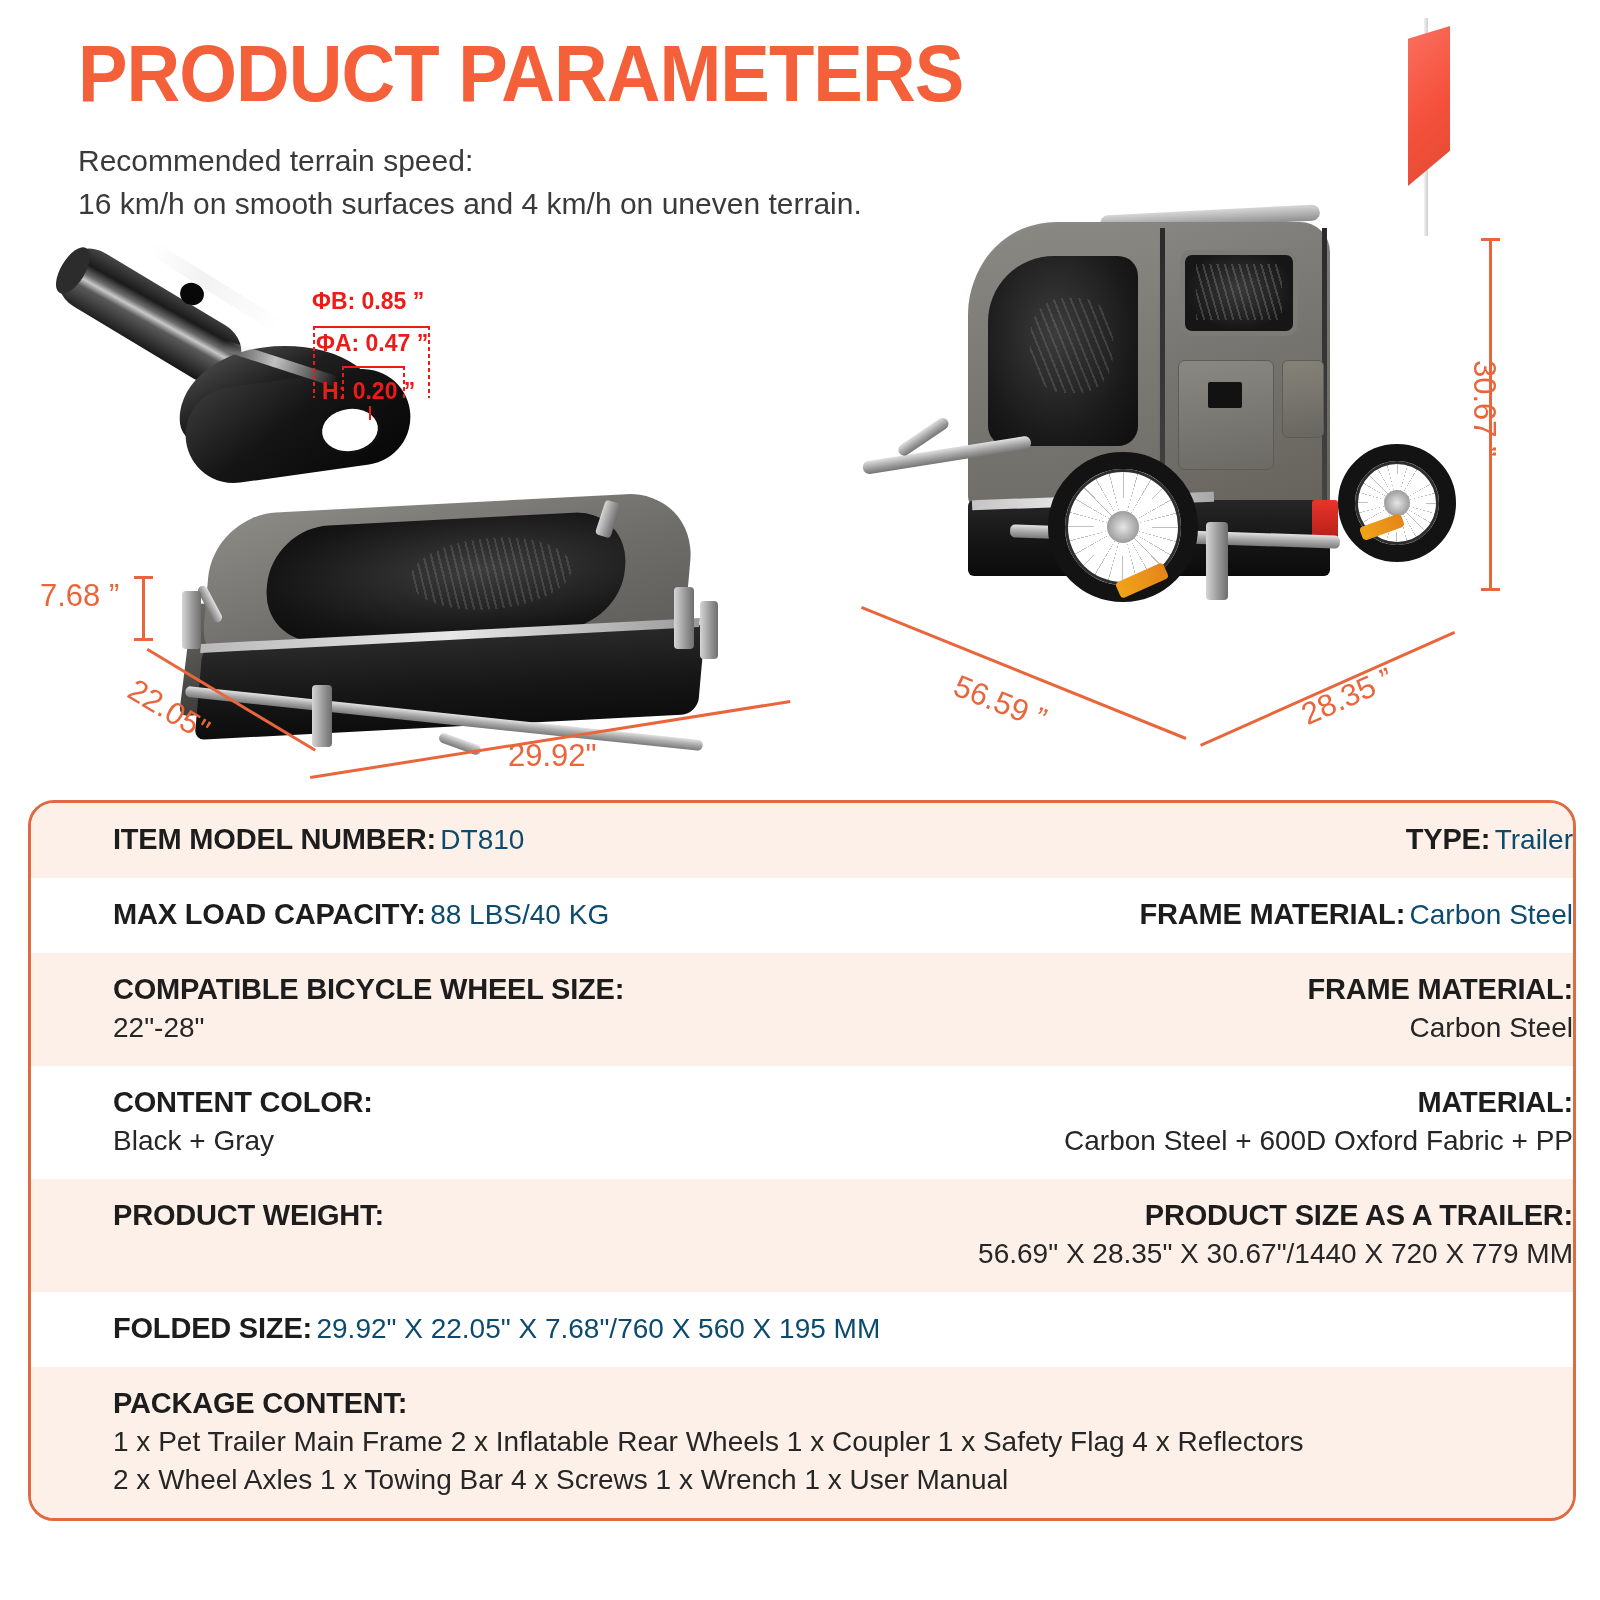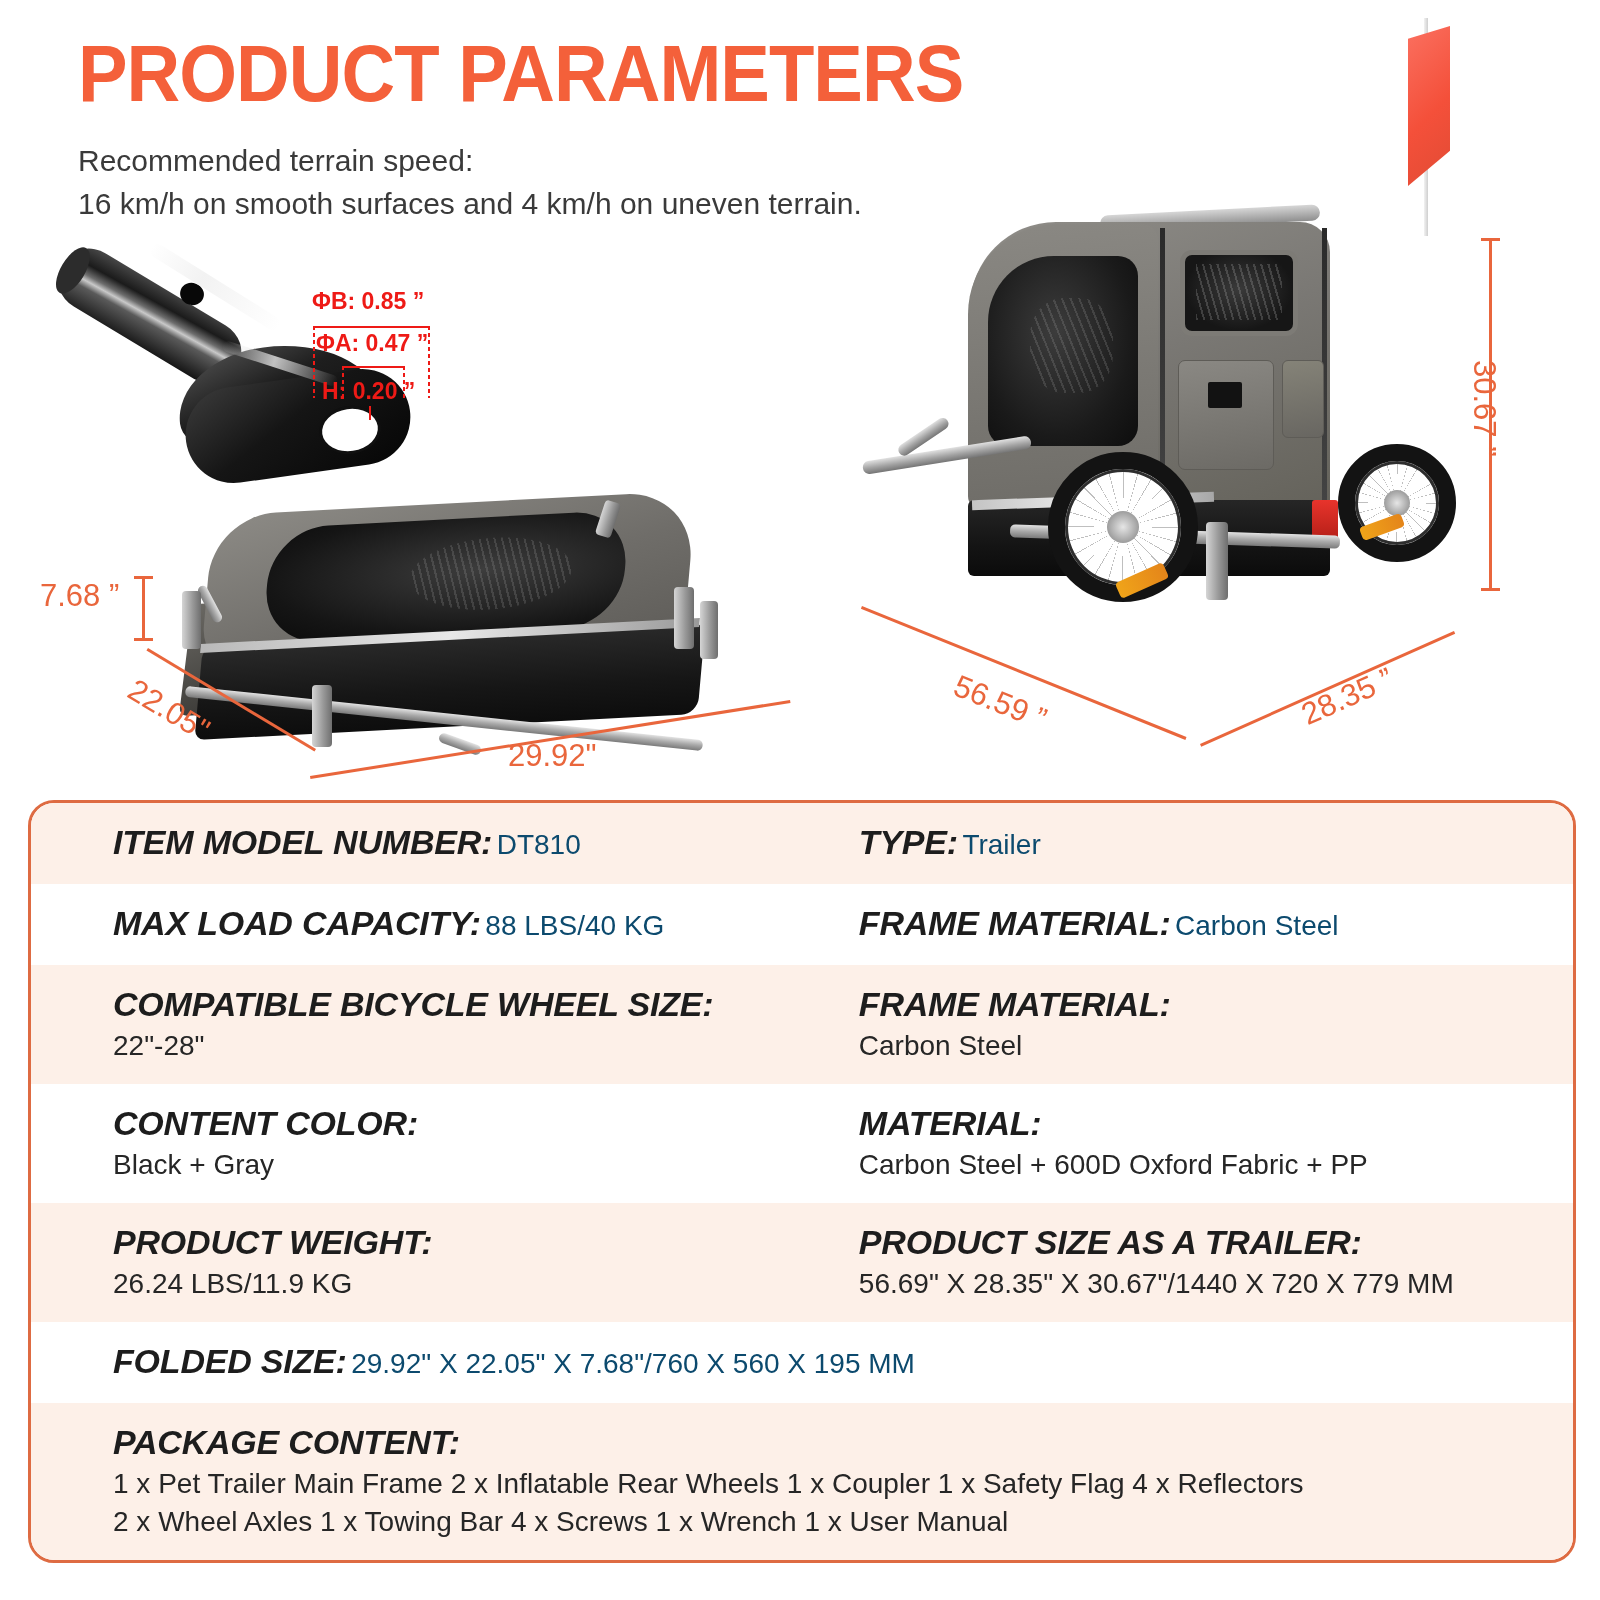--- a/index.html
+++ b/index.html
@@ -260,28 +260,27 @@
     width:1548px;
     border:3px solid #DE6B42;
     border-radius:26px;
     overflow:hidden;
     background:#ffffff;
   }
   .spec-row { display:flex; width:100%; padding:20px 0 22px 0; }
   .spec-row.shade { background:#FDF0E8; }
   .spec-row.plain { background:#ffffff; }
   .spec-cell { padding:0 0 0 82px; }
-  .spec-cell.right { padding-left:26px; }
+  .spec-cell.right { padding-left:26px;text-align:right; }
   .col-left { width:52%; }
   .col-right { width:48%; }
   .full { width:100%; }
   .spec-key {
-    font-weight:bold; font-size:34px; color:#1d1d1d;
+    font-weight:bold; font-size:29px; color:#1d1d1d;
     letter-spacing:-0.2px;
-    font-style:italic;
   }
   .spec-val {
     font-weight:normal; font-size:28px; color:#0c4a6e;
   }
   .spec-line { font-size:28px; color:#262626; margin-top:6px; }
   .spec-inline .spec-val { font-weight:normal; }
 </style>
 </head>
 <body>
 
@@ -441,21 +440,20 @@
     </div>
     <div class="spec-cell col-right right">
       <div class="spec-key">MATERIAL:</div>
       <div class="spec-line">Carbon Steel + 600D Oxford Fabric + PP</div>
     </div>
   </div>
 
   <div class="spec-row shade">
     <div class="spec-cell col-left">
       <div class="spec-key">PRODUCT WEIGHT:</div>
-      <div class="spec-line">26.24 LBS/11.9 KG</div>
     </div>
     <div class="spec-cell col-right right">
       <div class="spec-key">PRODUCT SIZE AS A TRAILER:</div>
       <div class="spec-line">56.69" X 28.35" X 30.67"/1440 X 720 X 779 MM</div>
     </div>
   </div>
 
   <div class="spec-row plain">
     <div class="spec-cell full spec-inline">
       <span class="spec-key">FOLDED SIZE:</span>

